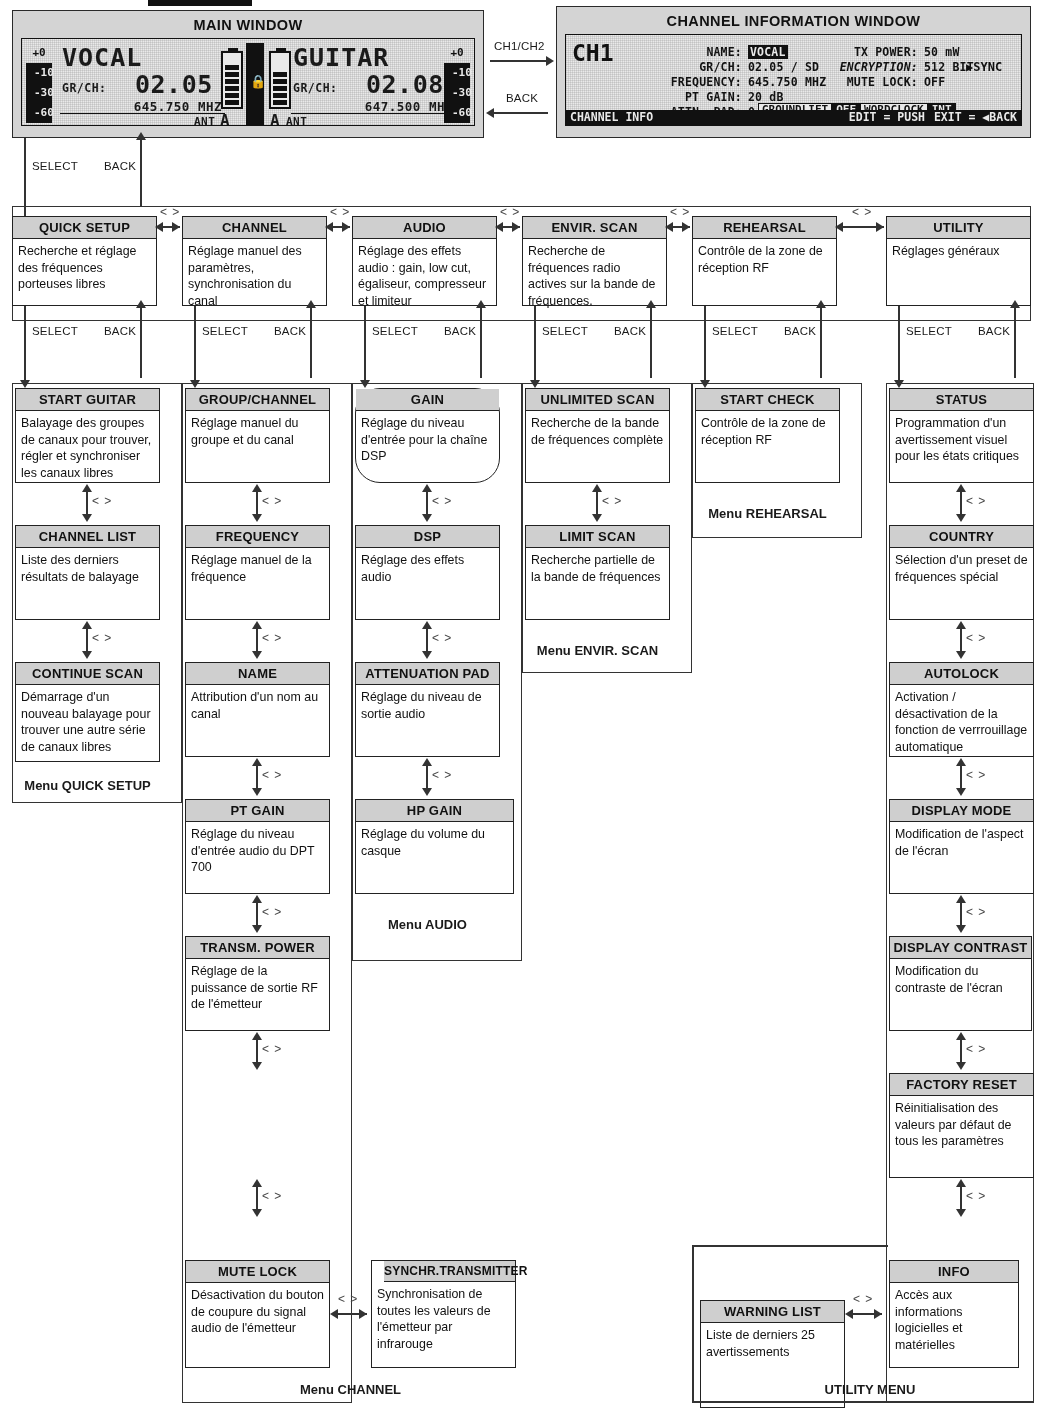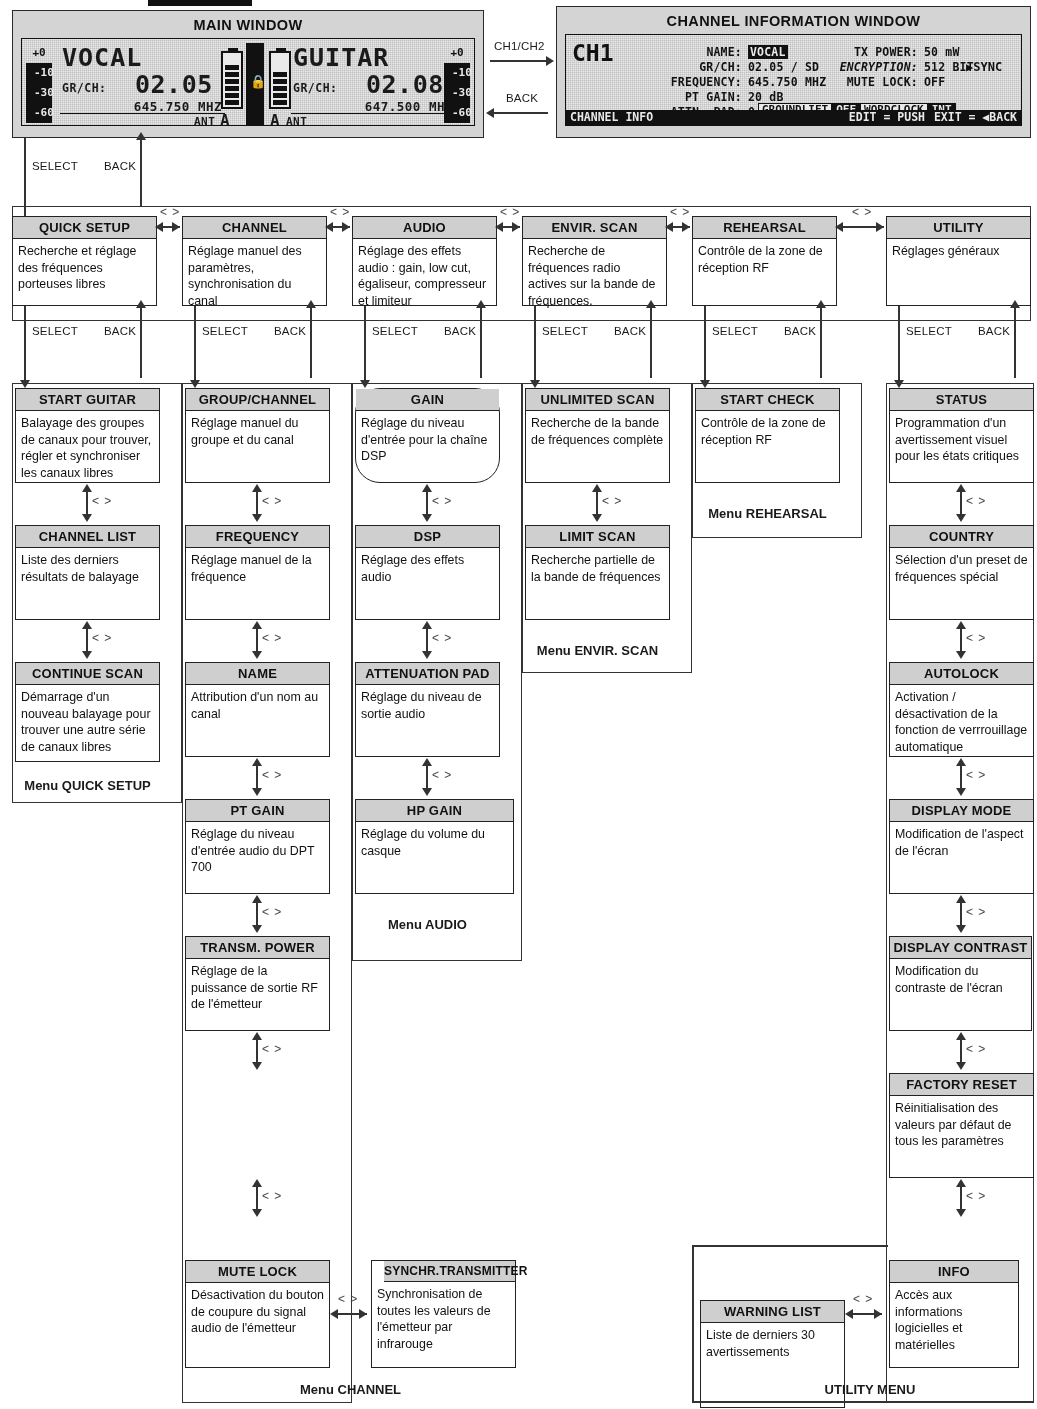--- a/index.html
+++ b/index.html
@@ -561,21 +561,21 @@
     <div class="arrow-u" style="left:955.5px;top:1179px;"></div>
     <div class="arrow-d" style="left:955.5px;top:1209px;"></div>
     <div class="ltgt" style="left:966px;top:1189px;">&lt; &gt;</div>
   </div>
   <div class="mbox" style="left:889px;top:1260px;width:130px;height:108px;">
     <div class="hd">INFO</div>
     <div class="bd">Accès aux informations logicielles et matérielles</div>
   </div>
   <div class="mbox" style="left:700px;top:1260px;width:145px;height:108px;margin-top:40px;">
     <div class="hd">WARNING LIST</div>
-    <div class="bd">Liste de derniers 30 avertissements</div>
+    <div class="bd">Liste de derniers 25 avertissements</div>
   </div>
   <div>
     <div class="hline" style="left:849px;top:1313px;width:33px;"></div>
     <div class="arrow-l" style="left:845px;top:1309px;"></div>
     <div class="arrow-r" style="left:874px;top:1309px;"></div>
     <div class="ltgt" style="left:853px;top:1292px;">&lt; &gt;</div>
   </div>
 
   <div class="vline" style="left:692px;top:1245px;height:158px;"></div>
   <div class="hline" style="left:692px;top:1245px;width:196px;"></div>

